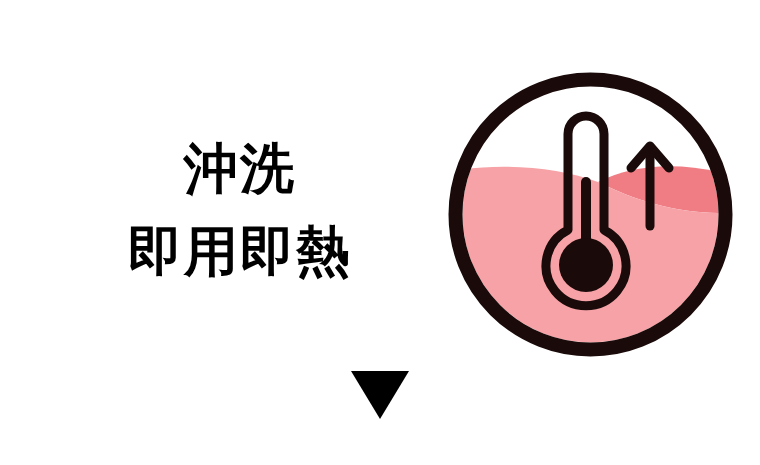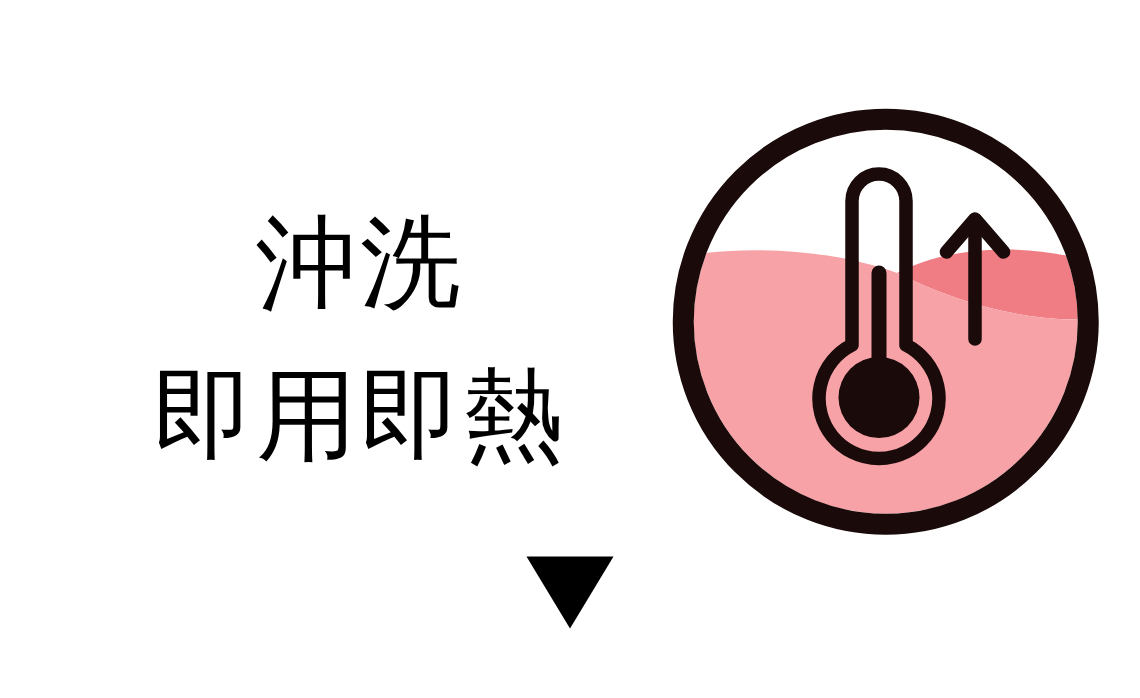--- a/index.html
+++ b/index.html
@@ -3,25 +3,25 @@
   <meta charset="utf-8">
   <style>
     html, body { margin: 0; padding: 0; }
     body {
       width: 760px; height: 465px; background: #ffffff;
       position: relative; overflow: hidden;
       font-family: "DejaVu Sans", "Liberation Sans", sans-serif;
     }
     .title {
       position: absolute; left: 100px; width: 280px;
-      text-align: center; color: #000; font-weight: normal;
-      font-size: 67px; line-height: 1; letter-spacing: 2px;
+      text-align: center; color: #000; font-weight: bold;
+      font-size: 54px; line-height: 1; letter-spacing: 2px;
     }
     .t1 { top: 142px; }
-    .t2 { top: 244px; }
+    .t2 { top: 225px; }
     .arrow-down {
       position: absolute; left: 351px; top: 371px;
       width: 0; height: 0;
       border-left: 29px solid transparent;
       border-right: 29px solid transparent;
       border-top: 48px solid #000;
     }
     .icon {
       position: absolute; left: 448px; top: 72px;
       width: 285px; height: 285px;

